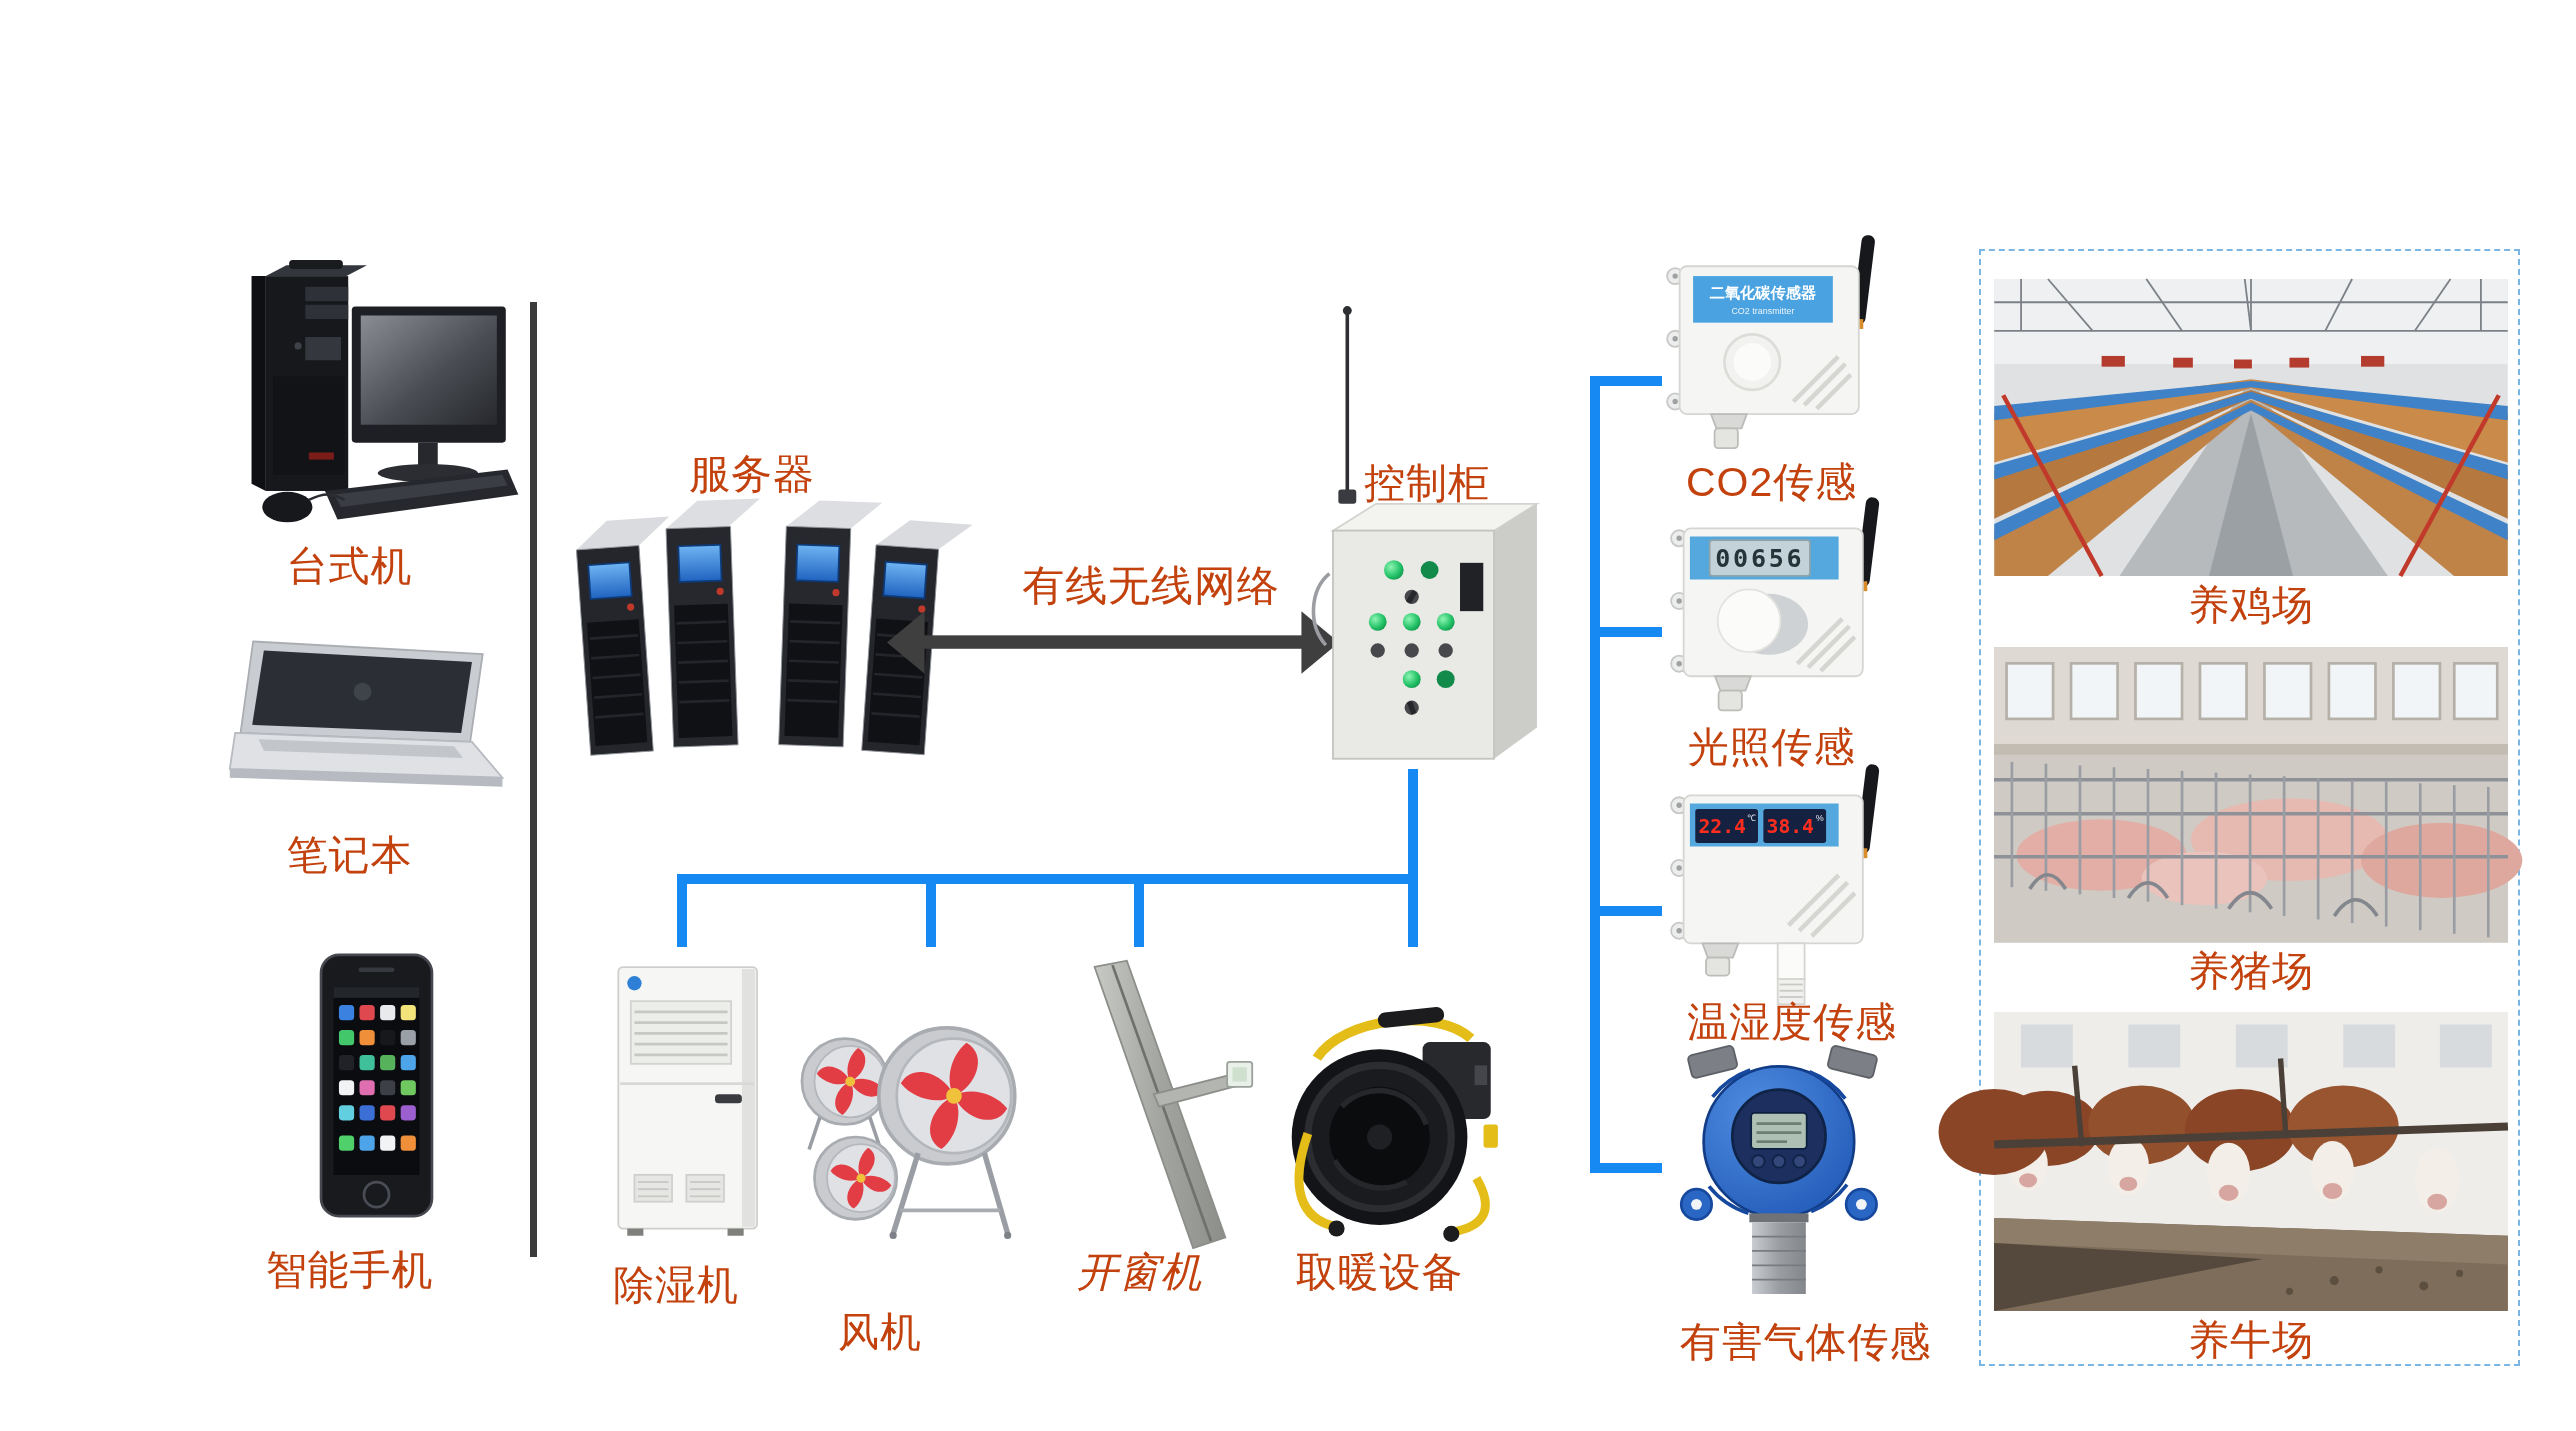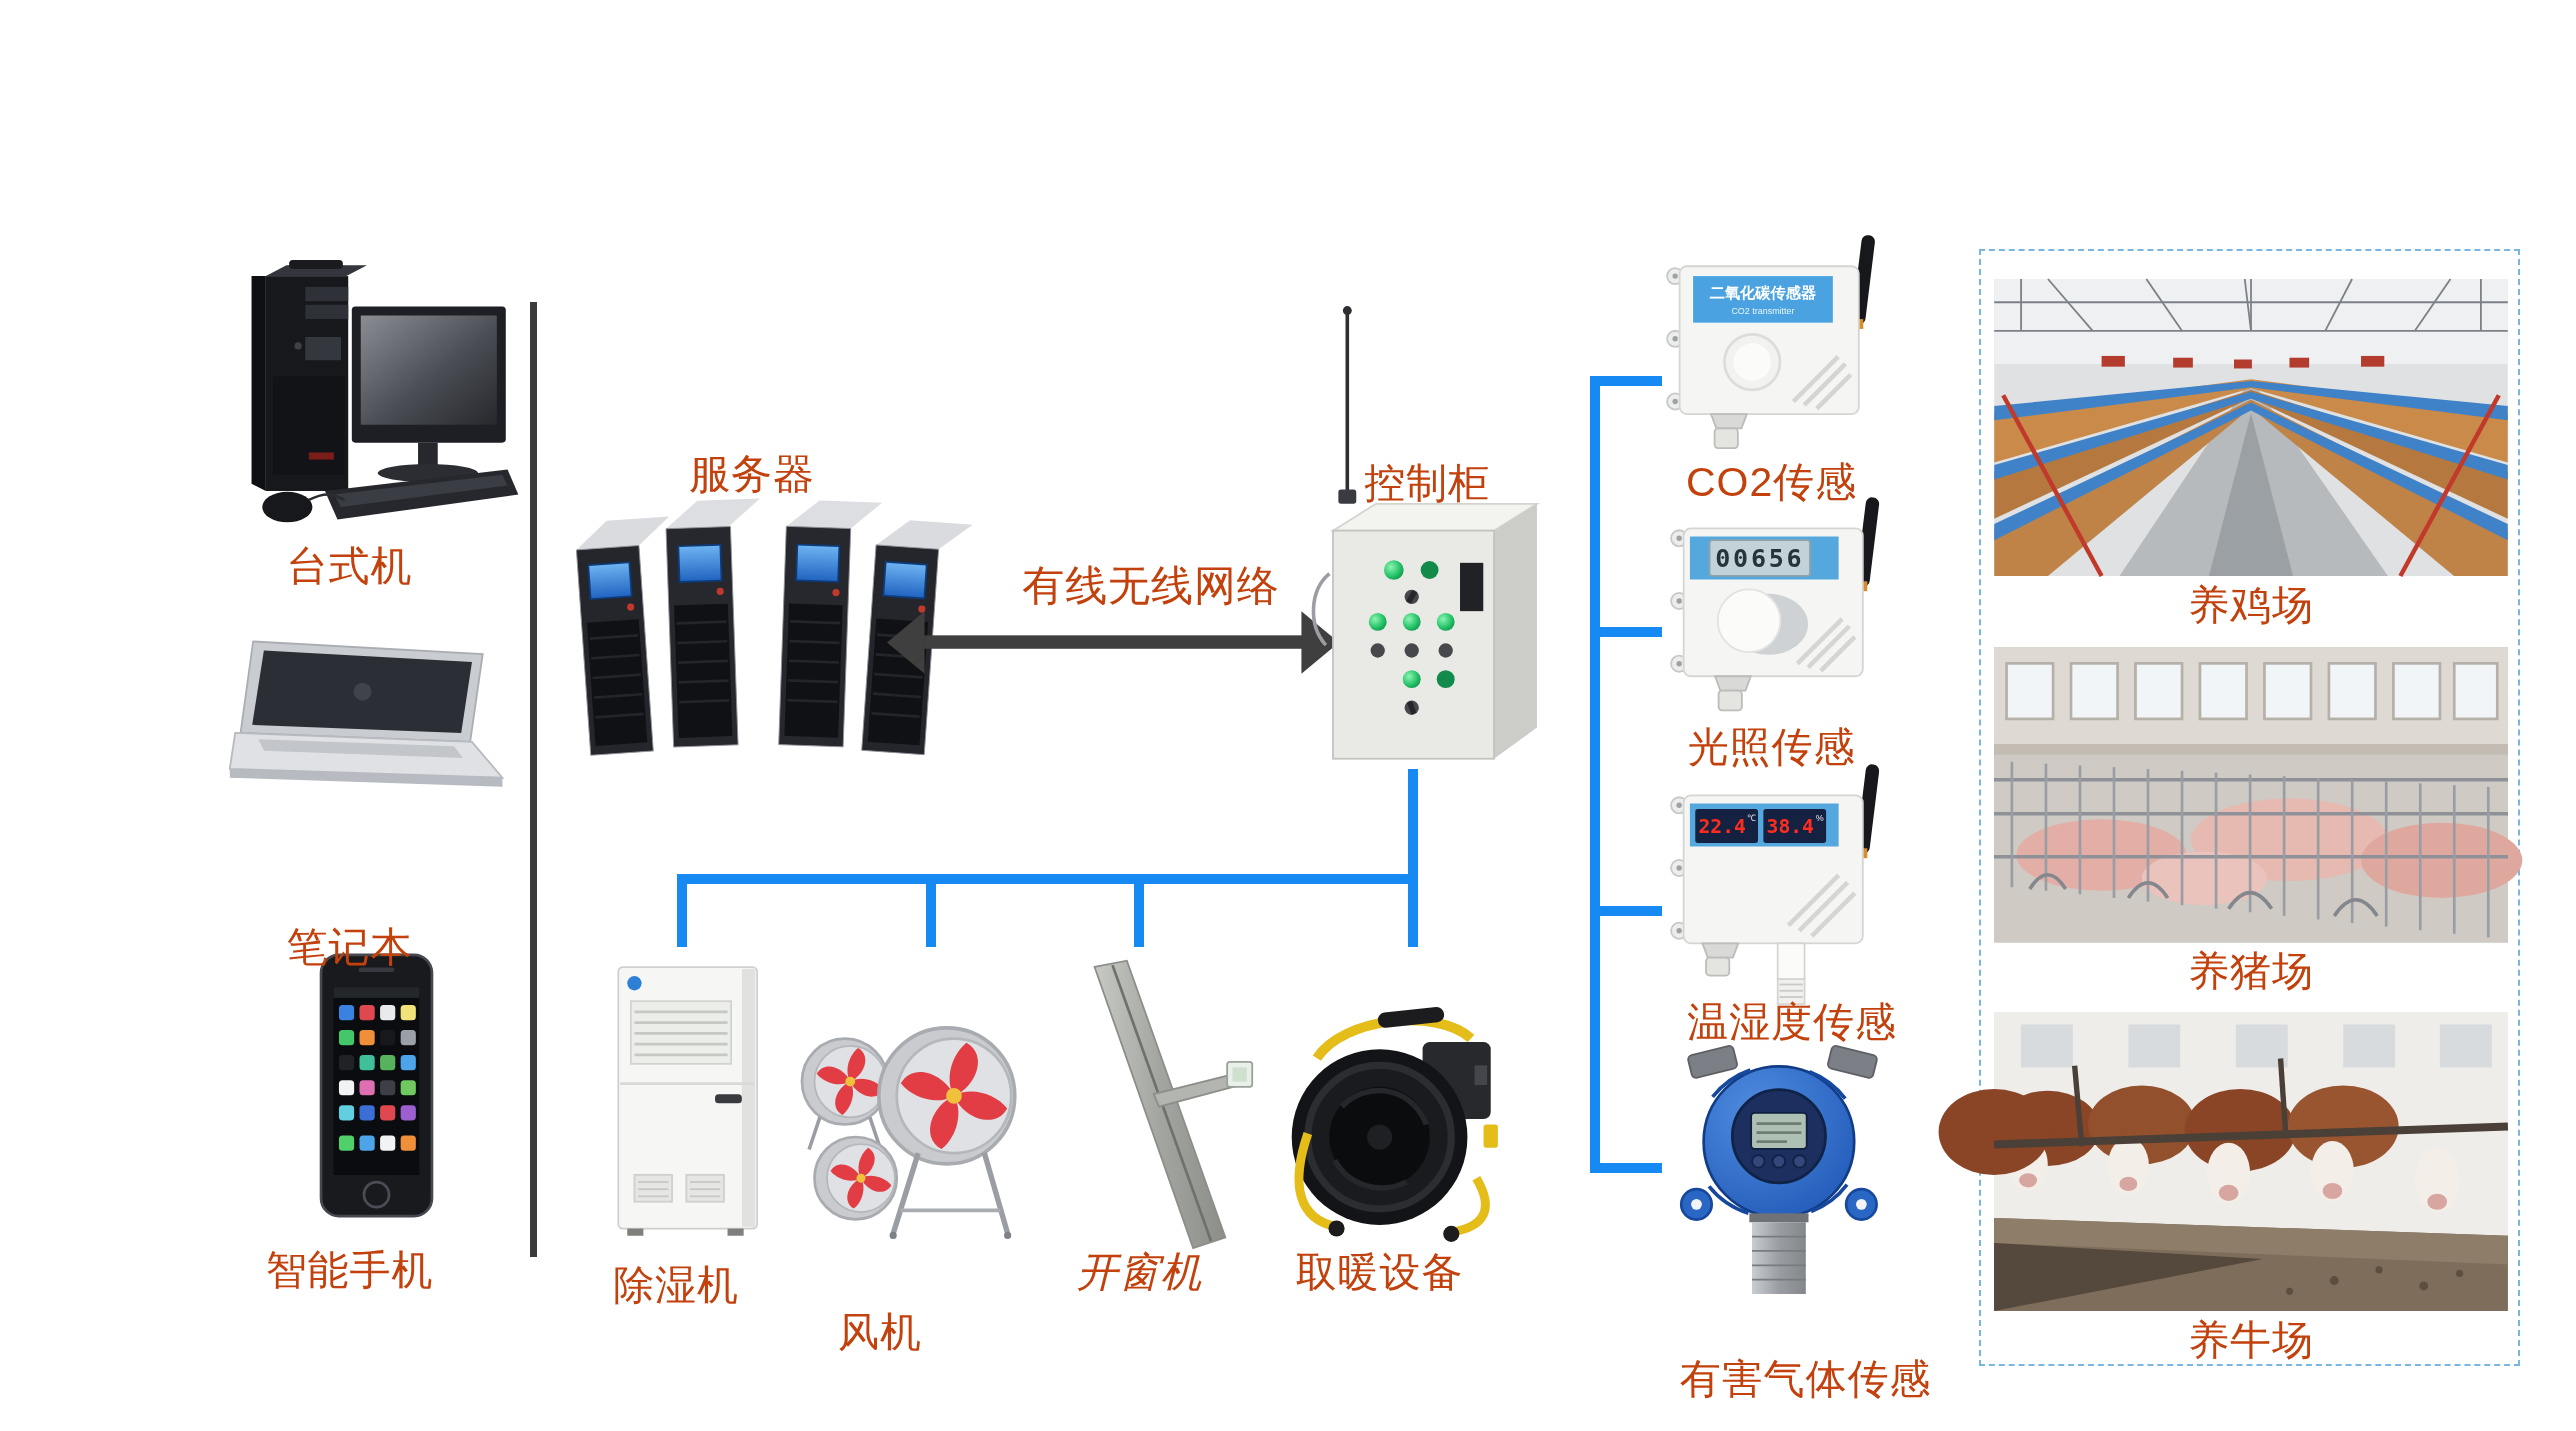--- a/index.html
+++ b/index.html
@@ -566,29 +566,29 @@
   <g fill="#5d4f40">
       <circle cx="380" cy="300" r="5"></circle>
       <circle cx="430" cy="288" r="4"></circle>
       <circle cx="480" cy="306" r="5"></circle>
       <circle cx="330" cy="312" r="4"></circle>
       <circle cx="520" cy="292" r="4"></circle>
     </g>
 </svg>
 
 <div class="label" style="left:233px;top:543px;width:233px;">台式机</div>
-<div class="label" style="left:233px;top:924px;width:233px;">笔记本</div>
+<div class="label" style="left:233px;top:832px;width:233px;">笔记本</div>
 <div class="label" style="left:215px;top:1247px;width:269px;">智能手机</div>
 <div class="label" style="left:631px;top:451px;width:242px;">服务器</div>
 <div class="label net-label" style="left:1003px;top:562px;width:296px;">有线无线网络</div>
 <div class="label" style="left:1344px;top:460px;width:166px;">控制柜</div>
 <div class="label" style="left:602px;top:1250px;width:148px;margin-top:12px;">除湿机</div>
 <div class="label" style="left:824px;top:1302px;width:112px;margin-top:7px;">风机</div>
 <div class="label" style="left:1068px;top:1249px;width:143px;font-style:italic;">开窗机</div>
 <div class="label" style="left:1283px;top:1249px;width:193px;">取暖设备</div>
 <div class="label" style="left:1675px;top:459px;width:193px;">CO2传感</div>
 <div class="label" style="left:1675px;top:724px;width:193px;text-align:center;">光照传感</div>
 <div class="label" style="left:1662px;top:999px;width:260px;">温湿度传感</div>
-<div class="label" style="left:1662px;top:1319px;width:287px;margin-top:37px;">有害气体传感</div>
+<div class="label" style="left:1662px;top:1319px;width:287px;">有害气体传感</div>
 <div class="label" style="left:1994px;top:582px;width:514px;">养鸡场</div>
 <div class="label" style="left:1994px;top:948px;width:514px;">养猪场</div>
 <div class="label" style="left:1994px;top:1317px;width:514px;">养牛场</div>
 
 
 </body></html>

